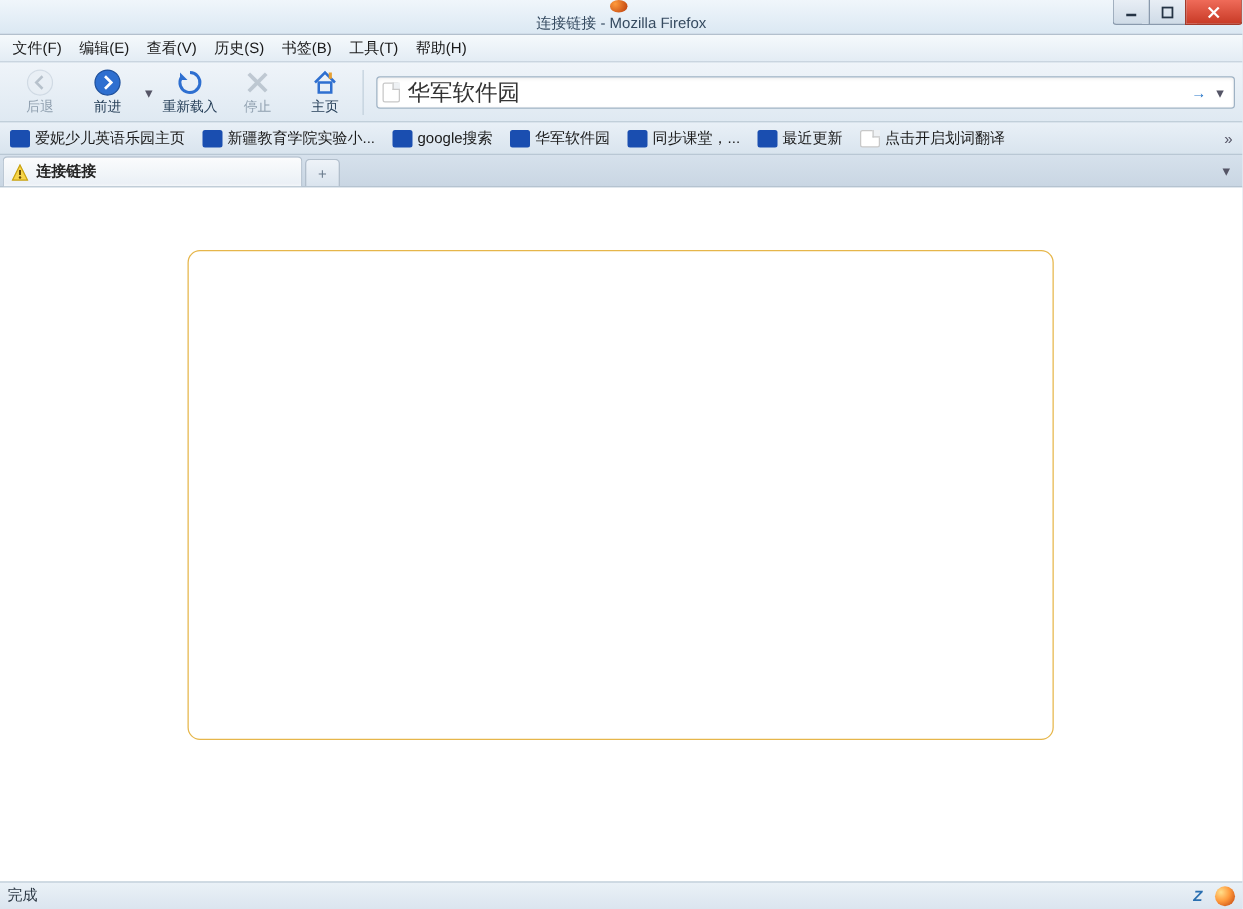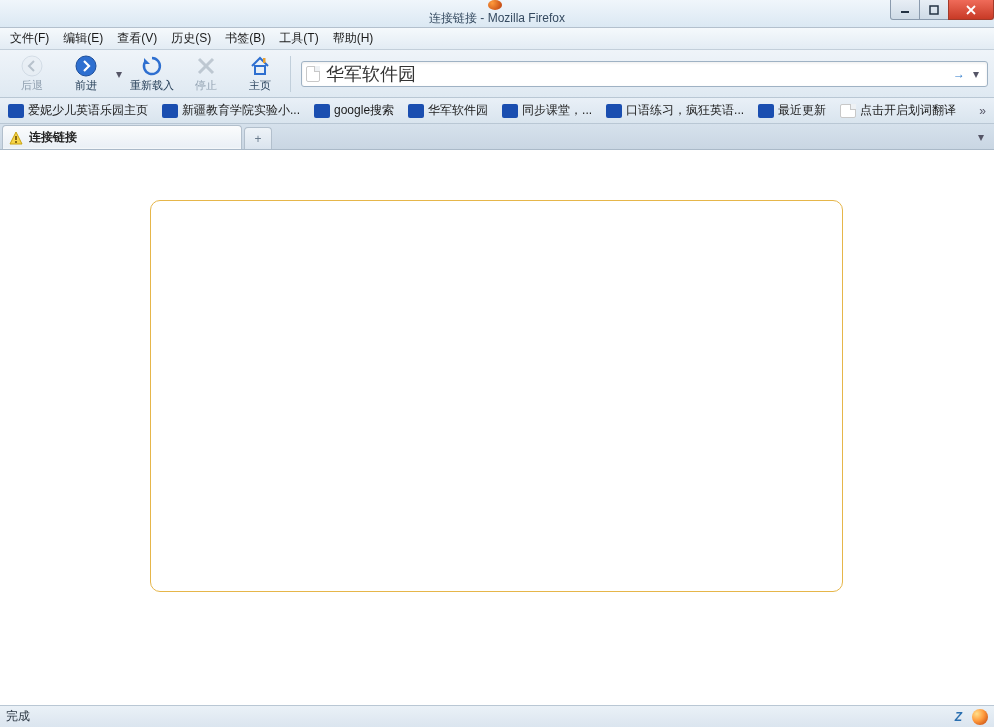--- a/index.html
+++ b/index.html
@@ -174,24 +174,20 @@
   <div class="bm">
       <div class="favicon"></div>
       <span class="t">华军软件园</span>
     </div>
   <div class="bm">
       <div class="favicon"></div>
       <span class="t">同步课堂，...</span>
     </div>
   <div class="bm">
       <div class="favicon"></div>
-      <span class="t">口语练习，疯狂英语...</span>
-    </div>
-  <div class="bm">
-      <div class="favicon"></div>
       <span class="t">最近更新</span>
     </div>
   <div class="bm">
       <div class="favicon page"></div>
       <span class="t">点击开启划词翻译</span>
     </div>
   <div class="overflow">»</div>
 </div>
 
 <div class="tabbar">

